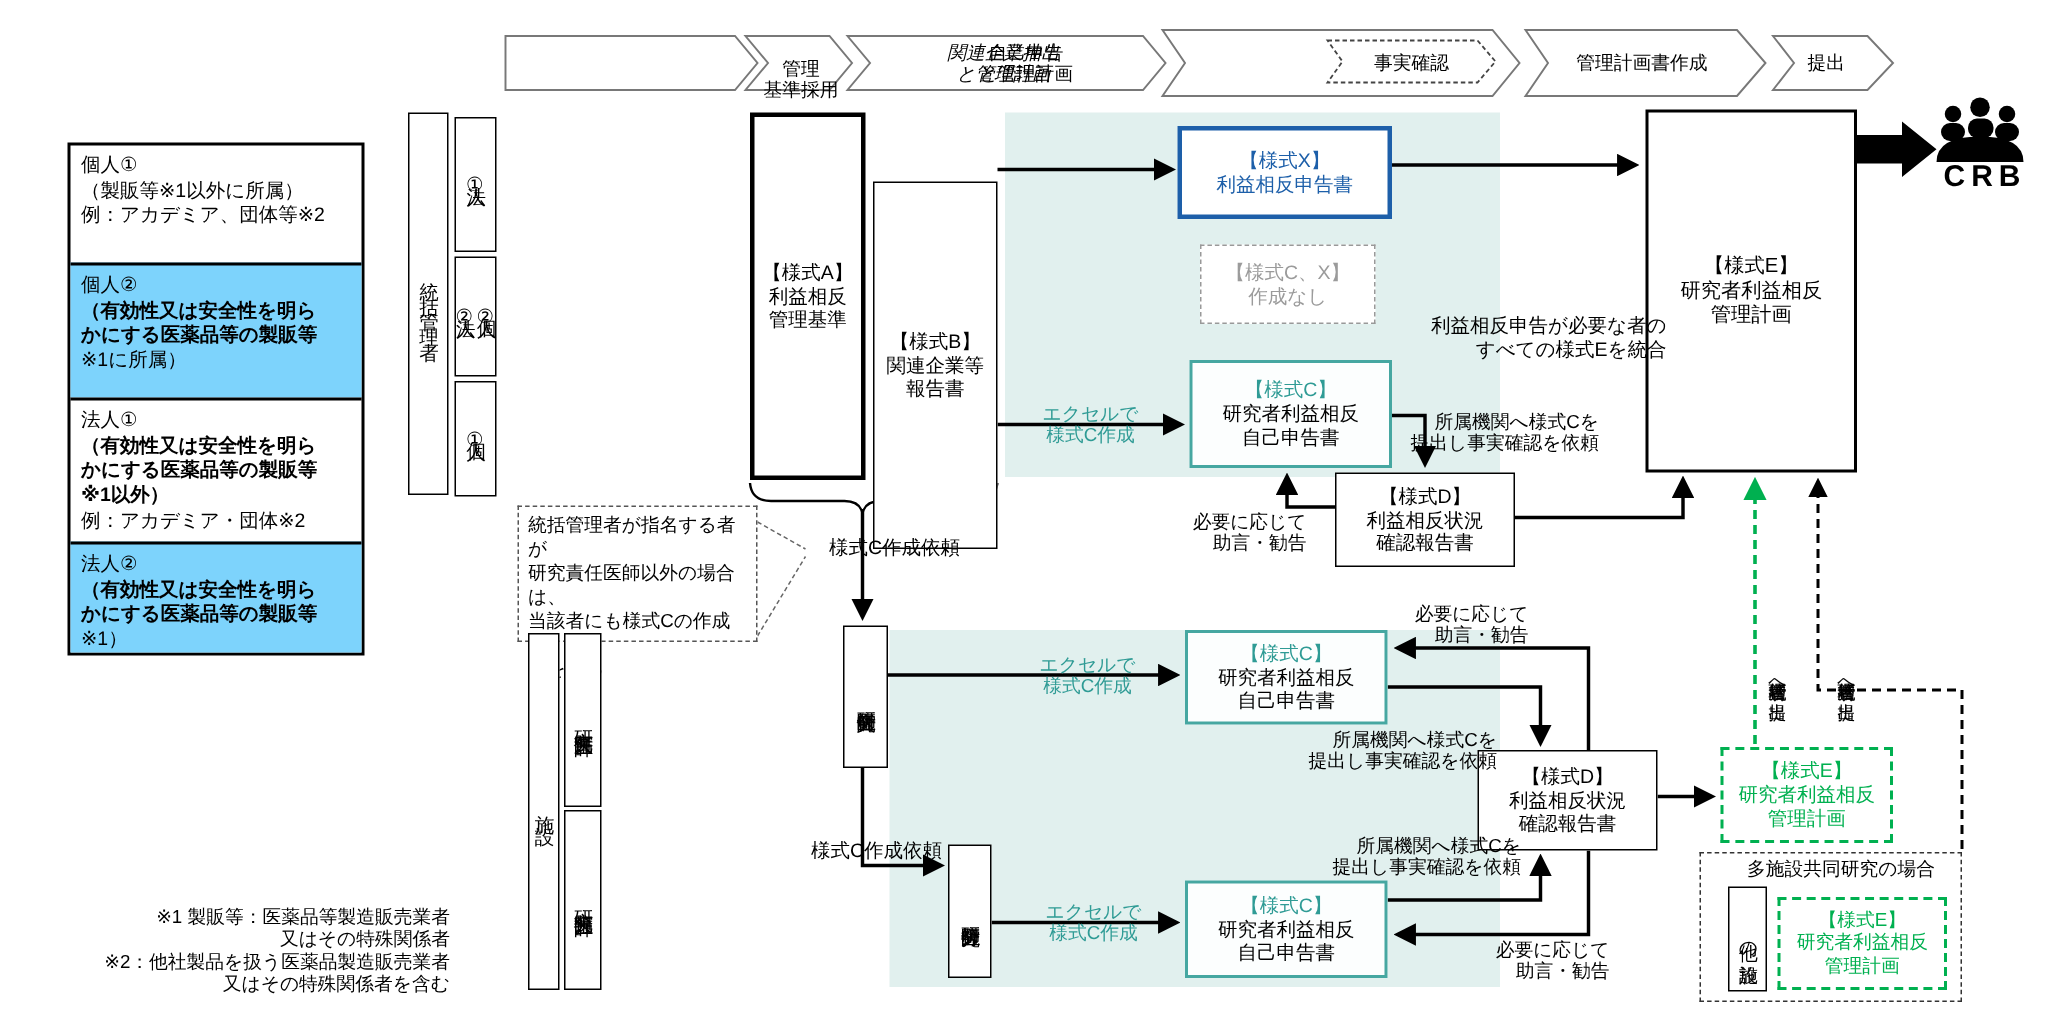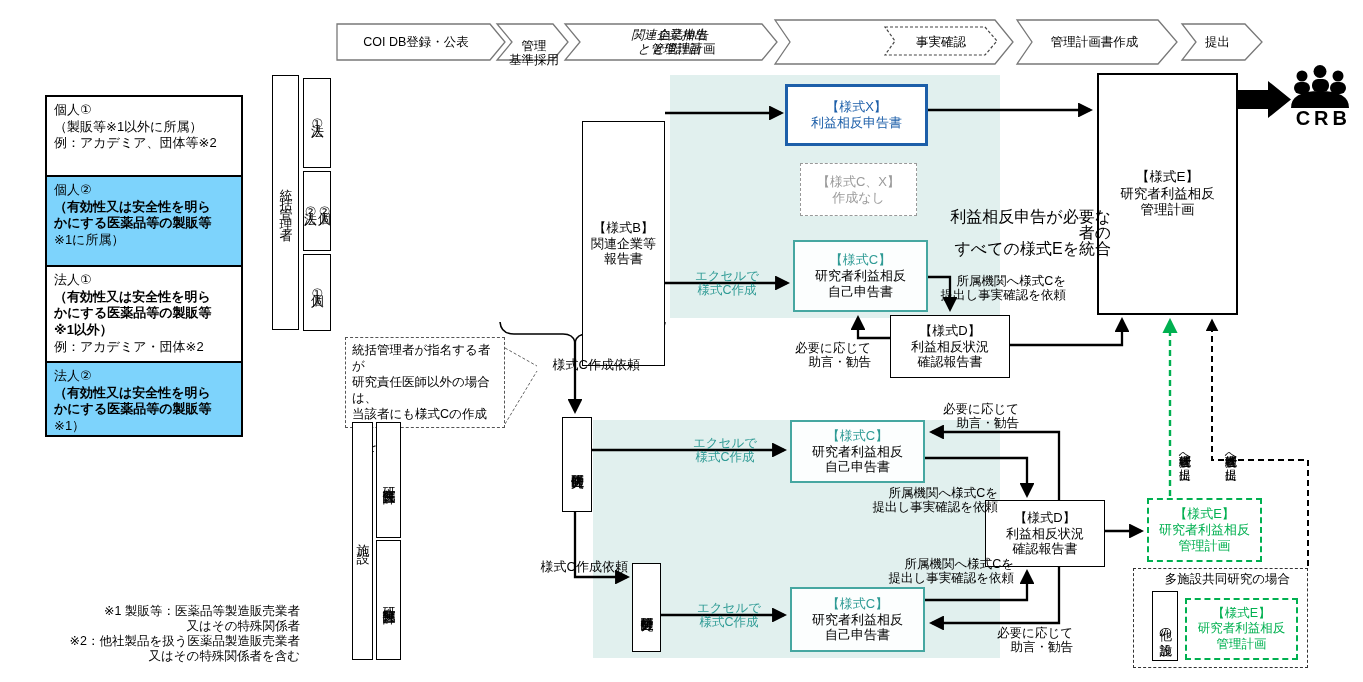--- a/index.html
+++ b/index.html
@@ -79,21 +79,20 @@
       <circle cx="1302" cy="76" r="5.5"></circle>
       <circle cx="1320" cy="71.5" r="6.5"></circle>
       <circle cx="1338" cy="76" r="5.5"></circle>
       <rect x="1294" y="82" width="16" height="12" rx="6"></rect>
       <rect x="1312" y="79" width="17" height="13" rx="6"></rect>
       <rect x="1330" y="82" width="16" height="12" rx="6"></rect>
       <path d="M1291,108 Q1291,91 1320,91 Q1349,91 1349,108 Z"></path>
     </g>
   </svg>
 
-  <div class="chevtxt" style="left:345px;top:25px;width:142px;height:34px;">COI DB登録・公表</div>
   <div class="chevtxt" style="left:505px;top:36px;width:58px;height:34px;">管理<br>基準採用</div>
   <div class="chevtxt" style="left:583px;top:25px;width:172px;height:34px;font-style:italic;">関連企業抽出<br>と管理計画</div>
   <div class="chevtxt" style="left:624px;top:25px;width:120px;height:34px;">自己申告<br>と管理計画</div>
   <div class="chevtxt" style="left:898px;top:28px;width:86px;height:27px;">事実確認</div>
   <div class="chevtxt" style="left:1032px;top:25px;width:125px;height:34px;">管理計画書作成</div>
   <div class="chevtxt" style="left:1190px;top:25px;width:55px;height:34px;">提出</div>
 
   <div class="abs" style="left:45px;top:95px;width:198px;height:342px;border:2px solid #000;background:#fff;">
     <div class="legend-sec" style="height:78px;"><span class="">個人①</span><br><span class="">（製販等※1以外に所属）</span><br><span class="">例：アカデミア、団体等※2</span></div>
     <div class="legend-sec gray" style="height:90px;border-top:2px solid #000;"><span class="">個人②</span><br><span class="b">（有効性又は安全性を明ら</span><br><span class="b">かにする医薬品等の製販等</span><br><span class="">※1に所属）</span></div>
@@ -101,20 +100,21 @@
     <div class="legend-sec gray" style="height:74px;border-top:2px solid #000;"><span class="">法人②</span><br><span class="b">（有効性又は安全性を明ら</span><br><span class="b">かにする医薬品等の製販等</span><br><span class="">※1）</span></div>
   </div>
   <div class="lbl" style="left:20px;top:604px;width:280px;line-height:15px;">※1 製販等：医薬品等製造販売業者<br>又はその特殊関係者<br>※2：他社製品を扱う医薬品製造販売業者<br>又はその特殊関係者を含む</div>
 
   <div class="box vt" style="left:272px;top:75px;width:27px;height:255px;letter-spacing:10px;">統括管理者</div>
   <div class="box vt" style="left:303px;top:78px;width:28px;height:90px;">法人①</div>
   <div class="box vt" style="left:303px;top:171px;width:28px;height:80px;line-height:14px;">個人②
 法人②</div>
   <div class="box vt" style="left:303px;top:254px;width:28px;height:77px;">個人①</div>
 
+  <div class="box" style="left:500px;top:75px;width:77px;height:245px;border:3px solid #000;">【様式A】<br>利益相反<br>管理基準</div>
   <div class="box" style="left:582px;top:75px;width:83px;height:245px;border:1.5px solid #000;margin-top:46px;">【様式B】<br>関連企業等<br>報告書</div>
 
   <div class="box blue" style="left:785px;top:84px;width:143px;height:62px;border:3px solid #1d5fa9;">【様式X】<br>利益相反申告書</div>
   <div class="box grayt" style="left:800px;top:163px;width:117px;height:53px;border:1.5px dashed #999;">【様式C、X】<br>作成なし</div>
 
   <div class="box" style="left:793px;top:240px;width:135px;height:72px;border:2.5px solid #46a7a1;flex-direction:column;background:#fcfefe;">
     <div class="teal">【様式C】</div>
     <div>研究者利益相反<br>自己申告書</div>
   </div>
 
@@ -160,18 +160,18 @@
   <div class="lbl" style="left:528px;top:560px;width:100px;font-size:13px;">様式C作成依頼</div>
 
   <div class="lbl" style="left:791px;top:341px;width:80px;">必要に応じて<br>助言・勧告</div>
   <div class="lbl" style="left:939px;top:402px;width:80px;">必要に応じて<br>助言・勧告</div>
   <div class="lbl" style="left:993px;top:626px;width:80px;">必要に応じて<br>助言・勧告</div>
 
   <div class="lbl" style="left:931px;top:274px;width:135px;">所属機関へ様式Cを<br>提出し事実確認を依頼</div>
   <div class="lbl" style="left:863px;top:486px;width:135px;">所属機関へ様式Cを<br>提出し事実確認を依頼</div>
   <div class="lbl" style="left:879px;top:557px;width:135px;">所属機関へ様式Cを<br>提出し事実確認を依頼</div>
 
-  <div class="lbl" style="left:936px;top:209px;width:175px;font-size:16px;line-height:16px;">利益相反申告が必要な者の<br>すべての様式Eを統合</div>
+  <div class="lbl" style="left:936px;top:209px;width:175px;font-size:13px;line-height:16px;">利益相反申告が必要な者の<br>すべての様式Eを統合</div>
 
   <div class="lbl vt" style="left:1176px;top:345px;width:16px;height:115px;font-size:12px;letter-spacing:0;">統括管理者へ提出</div>
   <div class="lbl vt" style="left:1222px;top:345px;width:16px;height:115px;font-size:12px;letter-spacing:0;">統括管理者へ提出</div>
 
 </div>
 
 </body></html>

